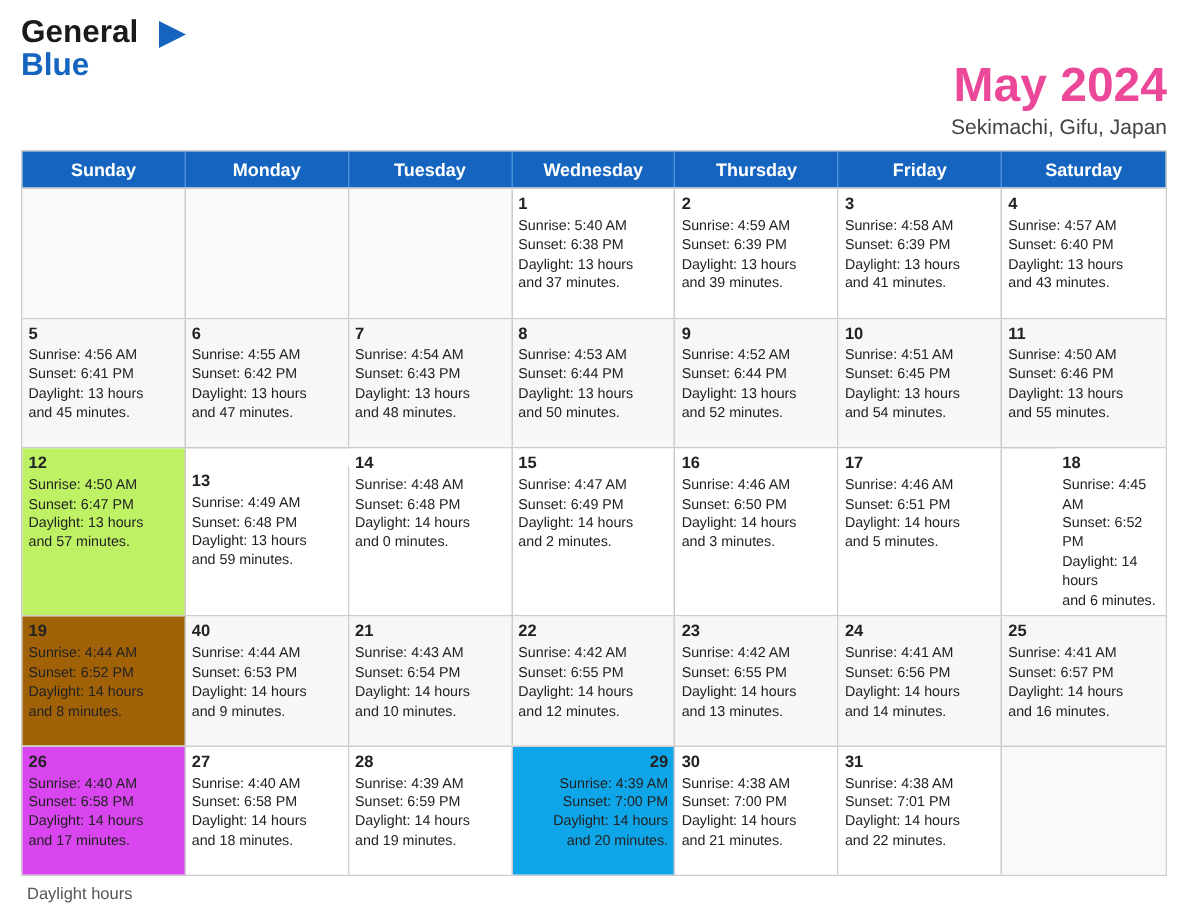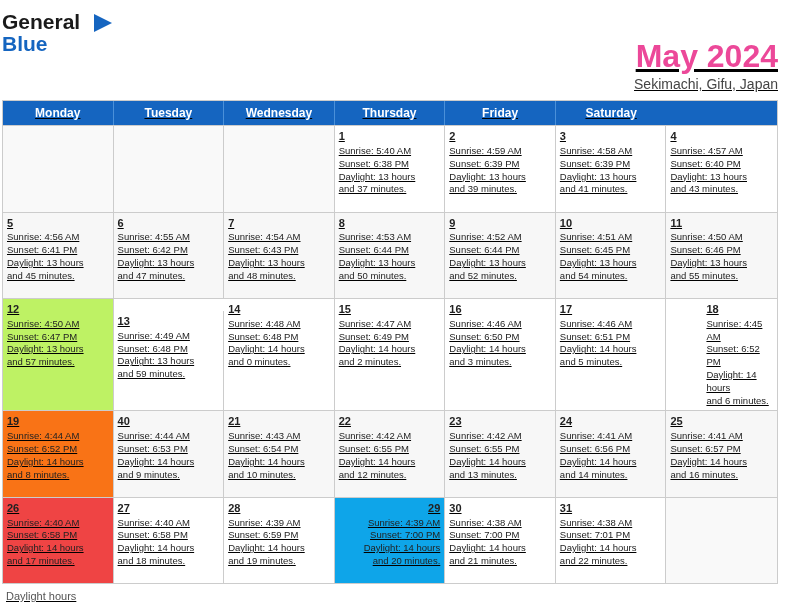--- a/index.html
+++ b/index.html
@@ -6,24 +6,23 @@
     body {
       font-family: Arial, sans-serif;
       background: #fff;
       width: 792px;
       height: 612px;
       overflow: hidden;
     }
     .page {
       width: 792px;
       height: 612px;
-      padding: 10px 14px 10px 2px;
+      padding: 10px 14px 10px 14px;
       display: flex;
       flex-direction: column;
-      text-decoration: underline;
     }
     .header {
       display: flex;
       justify-content: space-between;
       align-items: flex-start;
       margin-bottom: 8px;
     }
     .logo-wrapper {
       position: relative;
       width: 90px;
@@ -120,20 +119,21 @@
 
     <div class="title-block">
       <div class="calendar-title">May 2024</div>
       <div class="calendar-subtitle">Sekimachi, Gifu, Japan</div>
     </div>
   </div>
 
   <div class="calendar">
     <div class="cal-header-row">
 
+    <div class="cal-header-cell">Sunday</div>
         <div class="cal-header-cell">Monday</div>
         <div class="cal-header-cell">Tuesday</div>
         <div class="cal-header-cell">Wednesday</div>
         <div class="cal-header-cell">Thursday</div>
         <div class="cal-header-cell">Friday</div>
         <div class="cal-header-cell">Saturday</div>
       </div>
     <div class="cal-body">
 
     <div class="cal-row">
@@ -265,21 +265,21 @@
           </div>
           <div class="cal-cell" style="background: rgb(255, 255, 255); margin-left: 36px;">
             <span class="day-num">18</span>
             <div>Sunrise: 4:45 AM</div>
             <div>Sunset: 6:52 PM</div>
             <div>Daylight: 14 hours</div>
             <div>and 6 minutes.</div>
           </div>
         </div>
         <div class="cal-row">
-          <div class="cal-cell shaded" style="background: #f97316;">
+          <div class="cal-cell shaded" style="background: #a16207;">
             <span class="day-num">19</span>
             <div>Sunrise: 4:44 AM</div>
             <div>Sunset: 6:52 PM</div>
             <div>Daylight: 14 hours</div>
             <div>and 8 minutes.</div>
           </div>
           <div class="cal-cell shaded" style="background: rgb(247, 247, 247);">
             <span class="day-num">40</span>
             <div>Sunrise: 4:44 AM</div>
             <div>Sunset: 6:53 PM</div>
@@ -316,21 +316,21 @@
           </div>
           <div class="cal-cell shaded" style="background: rgb(247, 247, 247);">
             <span class="day-num">25</span>
             <div>Sunrise: 4:41 AM</div>
             <div>Sunset: 6:57 PM</div>
             <div>Daylight: 14 hours</div>
             <div>and 16 minutes.</div>
           </div>
         </div>
         <div class="cal-row">
-          <div class="cal-cell" style="background: #ef4444;">
+          <div class="cal-cell" style="background: #d946ef;">
             <span class="day-num">26</span>
             <div>Sunrise: 4:40 AM</div>
             <div>Sunset: 6:58 PM</div>
             <div>Daylight: 14 hours</div>
             <div>and 17 minutes.</div>
           </div>
           <div class="cal-cell" style="background: rgb(255, 255, 255);">
             <span class="day-num">27</span>
             <div>Sunrise: 4:40 AM</div>
             <div>Sunset: 6:58 PM</div>

